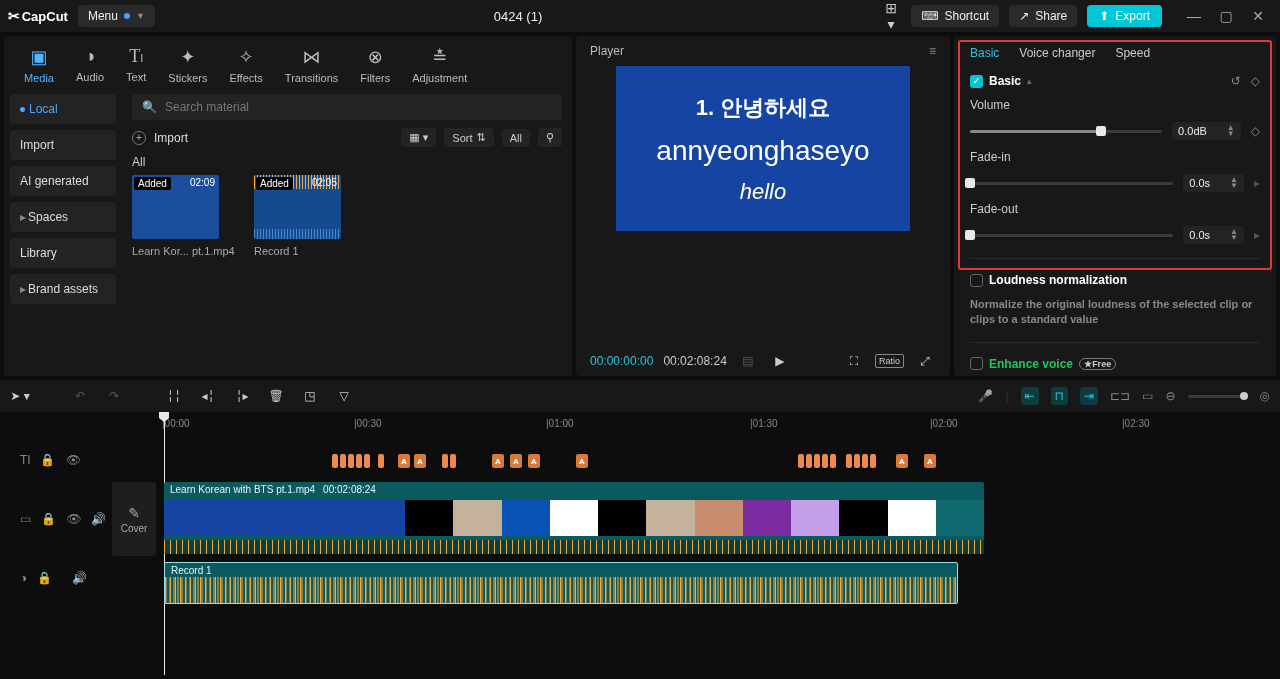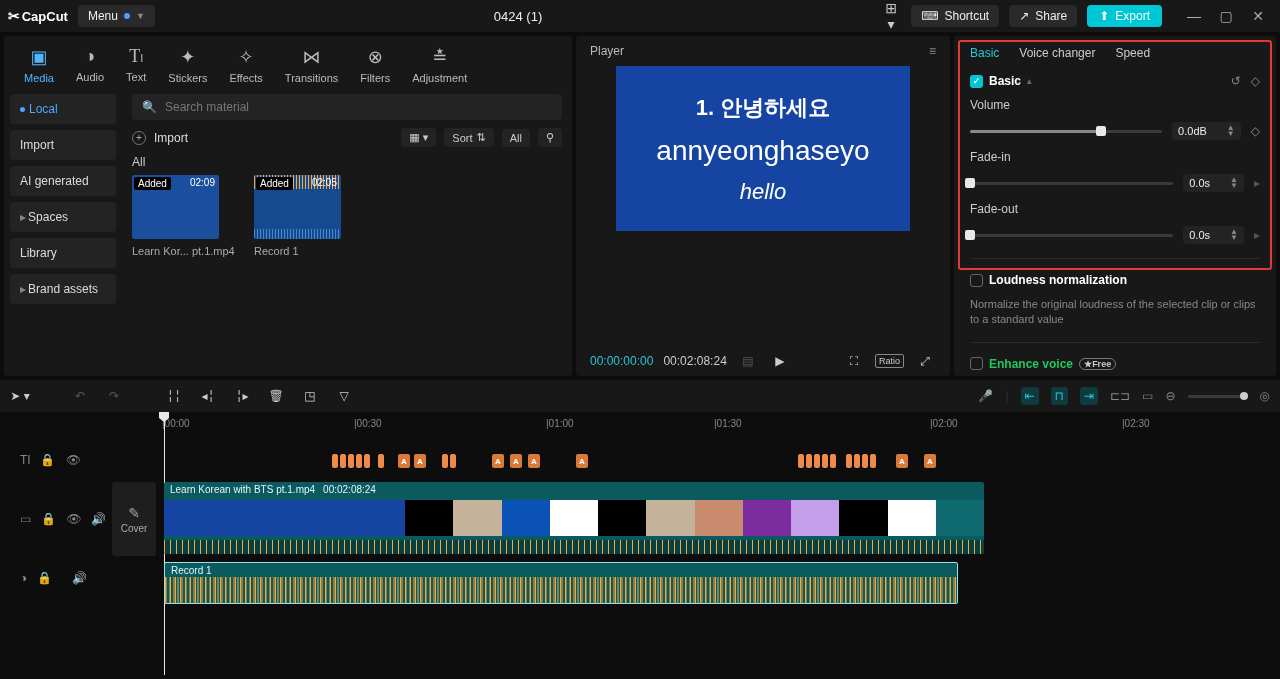--- a/index.html
+++ b/index.html
@@ -83,21 +83,21 @@
   .sec-icons { display:flex; gap:10px; color:#888; }
   .sec-icons span { cursor:pointer; }
   .prop-label { color:#ccc; font-size:12px; }
   .slider-row { display:flex; align-items:center; gap:10px; }
   .slider { flex:1; height:3px; background:#3a3a3a; border-radius:2px; position:relative; cursor:pointer; }
   .slider .fill { position:absolute; left:0; top:0; bottom:0; background:#888; border-radius:2px; }
   .slider .knob { position:absolute; top:-4px; width:10px; height:10px; background:#e8e8e8; border-radius:2px; transform:translateX(-50%);}
   .num-box { background:#232323; border-radius:4px; padding:3px 6px; color:#eee; font-size:11px; display:flex; align-items:center; gap:20px; min-width:54px; justify-content:space-between; }
   .num-box .arrows { display:flex; flex-direction:column; line-height:6px; color:#888; font-size:8px; cursor:pointer; }
   .kf { color:#888; cursor:pointer; }
-  .subtext { color:#888; font-size:11px; line-height:1.4; }
+  .subtext { color:#888; font-size:11px; line-height:1.4;font-weight:bold; }
   .free-pill { border:1px solid #777; border-radius:6px; font-size:9px; padding:0 4px; color:#ccc; }
   .divider { height:1px; background:#2a2a2a; margin:4px 0; }
 
   
   .tl-toolbar { height:32px; background:#181818; display:flex; align-items:center; padding:0 10px; gap:14px; }
   .tbtn { color:#ccc; cursor:pointer; width:20px; text-align:center; }
   .tl-spacer { flex:1; }
   .timeline-icons-right { display:flex; align-items:center; gap:12px; }
   .ti { color:#888; cursor:pointer; }
   .ti.cyan { color:#29c6da; background:#0f3a3e; padding:2px 4px; border-radius:3px;}
@@ -412,21 +412,21 @@
   <div class="tl-main-area">
     <div class="cover-col">
       <span style="font-size:14px">✎</span>
       <span>Cover</span>
     </div>
     <div class="tl-main">
       <div class="ruler">
         <div class="tick" style="left:0px">|<span>00:00</span></div>
         <div class="tick" style="left:192px">|<span>00:30</span></div>
         <div class="tick" style="left:384px">|<span>01:00</span></div>
-        <div class="tick" style="left:552px">|<span>01:30</span></div>
+        <div class="tick" style="left:588px">|<span>01:30</span></div>
         <div class="tick" style="left:768px">|<span>02:00</span></div>
         <div class="tick" style="left:960px">|<span>02:30</span></div>
       </div>
       <div class="playhead"></div>
 
       <div class="track text">
         <div class="text-chunk" style="left:170px;width:6px"></div>
         <div class="text-chunk" style="left:178px;width:6px"></div>
         <div class="text-chunk" style="left:186px;width:6px"></div>
         <div class="text-chunk" style="left:194px;width:6px"></div>

